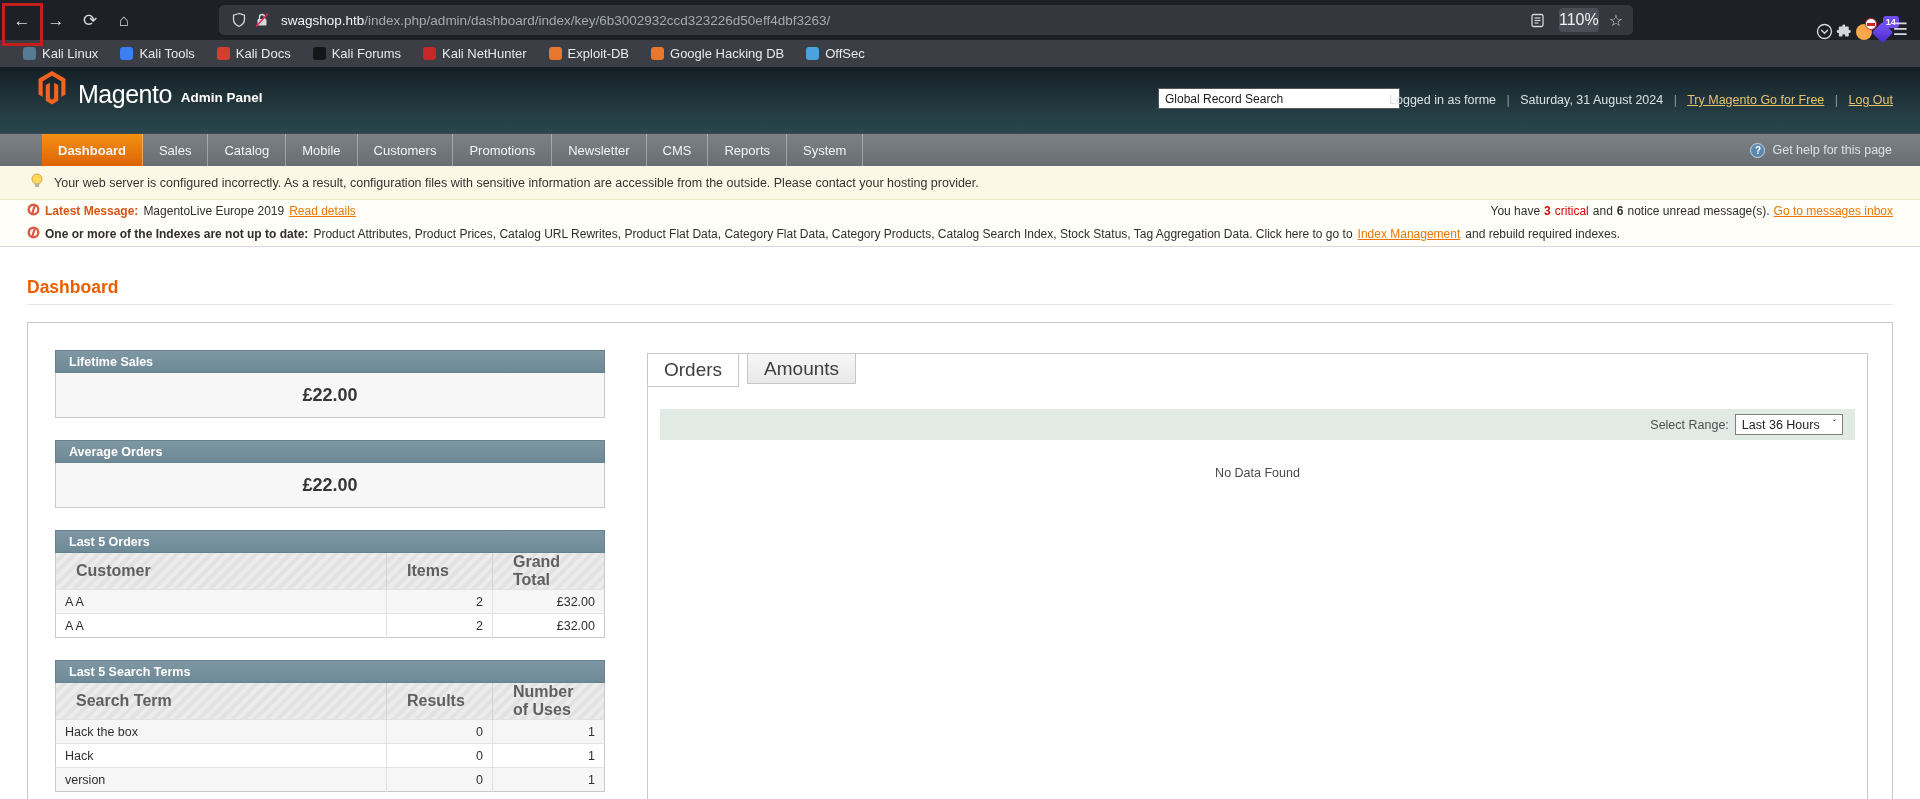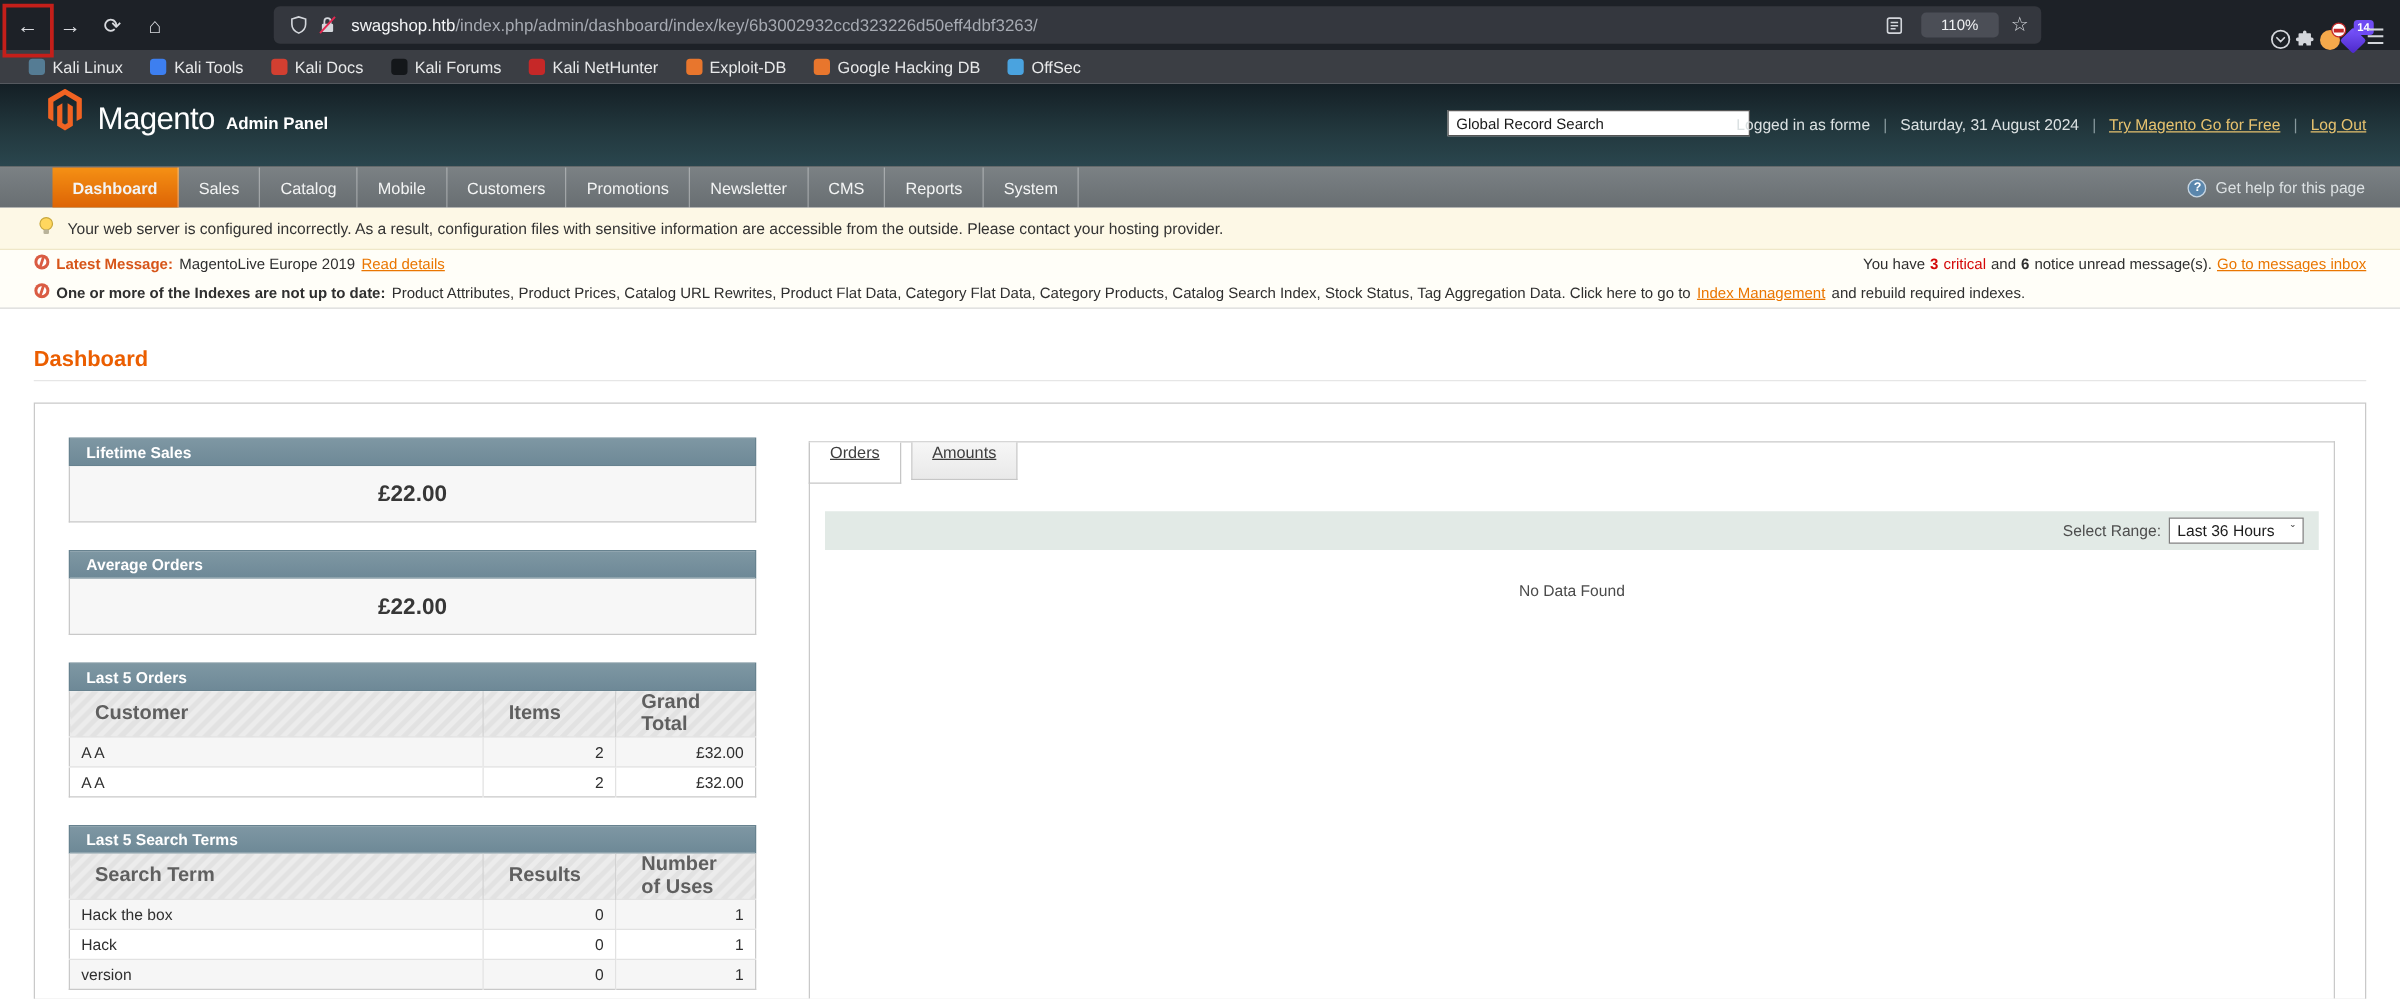--- a/index.html
+++ b/index.html
@@ -12,21 +12,21 @@
                     border:3px solid #c41f1a; z-index:9; }
   .nav-btn { background:none; border:none; color:#d8dade; font-size:17px; line-height:1;
              width:34px; height:30px; cursor:pointer; }
   .nav-btn.back { margin-left:5px; }
   .url-bar { position:absolute; left:219px; top:5px; width:1414px; height:30px; background:#34373e;
              border-radius:5px; display:flex; align-items:center; padding:0 8px; }
   .url-bar .icon { display:flex; align-items:center; margin:0 4px; }
   .url-text { flex:1; font-size:13.5px; margin-left:8px; white-space:nowrap; overflow:hidden; }
   .url-domain { color:#f4f5f7; }
   .url-path { color:#a6aab2; }
-  .zoom-pill { background:#4b4e56; color:#f0f1f3; font-size:12px; padding:3px 16px; border-radius:4px;
+  .zoom-pill { background:#4b4e56; color:#f0f1f3; font-size:16px; padding:3px 0; border-radius:4px;
                margin:16px 10px; }
   .star-icon { color:#d3d6db; font-size:16px; margin-right:2px; }
   .toolbar-right { position:absolute; right:12px; top:0; height:40px; display:flex; align-items:flex-end; gap:3px; }
   .tb-icon { position:relative; display:flex; align-items:center; justify-content:center; cursor:pointer; }
   .foxy { width:16px; height:16px; border-radius:50%; background:radial-gradient(circle at 40% 60%, #f5a94b 0 60%, #e8762d 100%); }
   .foxy .no-entry { position:absolute; right:-5px; top:-6px; width:12px; height:12px; border-radius:50%;
                     background:#fff; border:1px solid #c62828; }
   .foxy .no-entry:after { content:""; position:absolute; left:1px; top:4px; width:8px; height:2.5px; background:#c62828; }
   .wapp { width:15px; height:15px; background:linear-gradient(135deg,#7a57ff,#4c28c9); transform:rotate(45deg);
           border-radius:2px; }
@@ -94,23 +94,23 @@
             border-right:1px solid #d2d2d2; }
   .tbl th:nth-of-type(1){ width:331px; } .tbl th:nth-of-type(2){ width:106px; }
   .tbl td { height:24px; padding:0 9px; border-right:1px solid #e2e2e2; border-top:1px solid #e2e2e2; }
   .tbl th:last-of-type, .tbl td:last-of-type { border-right:none; }
   .tbl tbody tr:nth-of-type(odd) td { background:#f6f6f6; }
   .tbl td:nth-of-type(2), .tbl td:nth-of-type(3) { text-align:right; }
 
   
   .panel { position:relative; height:100%; border:1px solid #c9c9c9; border-bottom:none; background:#fff; }
   .tabs { position:absolute; top:0; left:-1px; display:flex; }
-  .tab { height:30px; margin-right:8px; padding:0 16px; display:flex; font-size:13px;
+  .tab { height:30px; margin-right:8px; padding:0 16px; display:flex; align-items:center; font-size:19px;
          color:#3e3e3e; border:1px solid #c6c6c6; border-top:none;
-         background:linear-gradient(#f6f6f6,#e9e9e9); cursor:pointer;text-decoration:underline; }
+         background:linear-gradient(#f6f6f6,#e9e9e9); cursor:pointer; }
   .tab.active { height:33px; background:#fff; }
   .range-bar { margin:55px 12px 0; height:31px; background:#e2eae6; display:flex; align-items:center;
                justify-content:flex-end; padding-right:12px; font-size:12.5px; color:#4e4e4e; gap:6px; }
   .select { background:#fff; border:1px solid #7f7f7f; height:21px; display:flex; align-items:center;
             padding:0 6px; gap:13px; font-size:12.5px; color:#1d1d1d; cursor:pointer; }
   .select .caret { font-size:10px; color:#333; }
   .no-data { text-align:center; margin-top:26px; font-size:12.5px; color:#4a4a4a; }
 </style>
 </head>
 <body>

